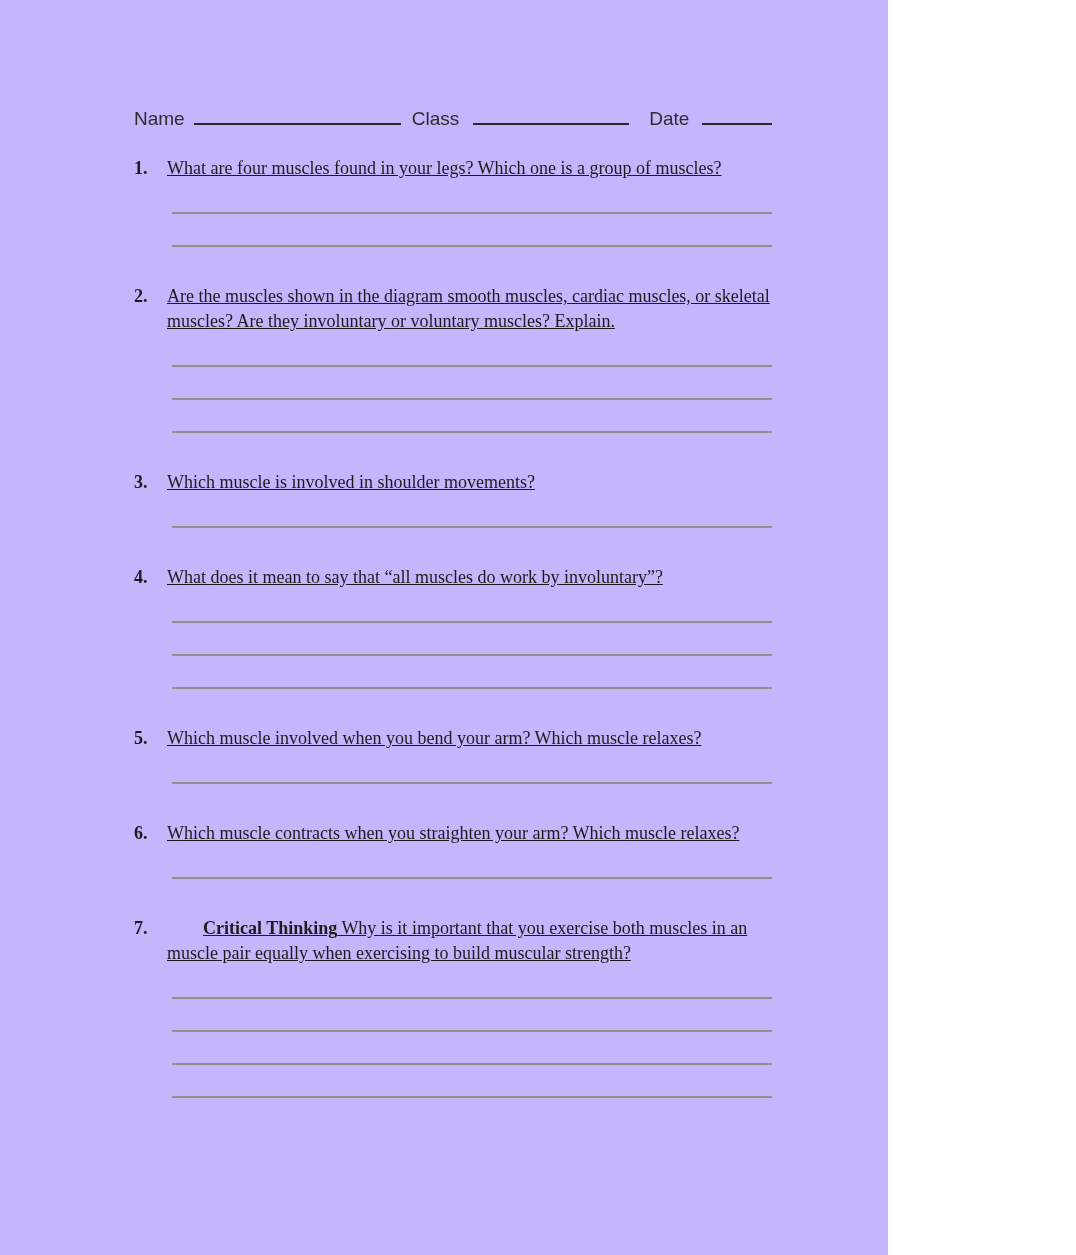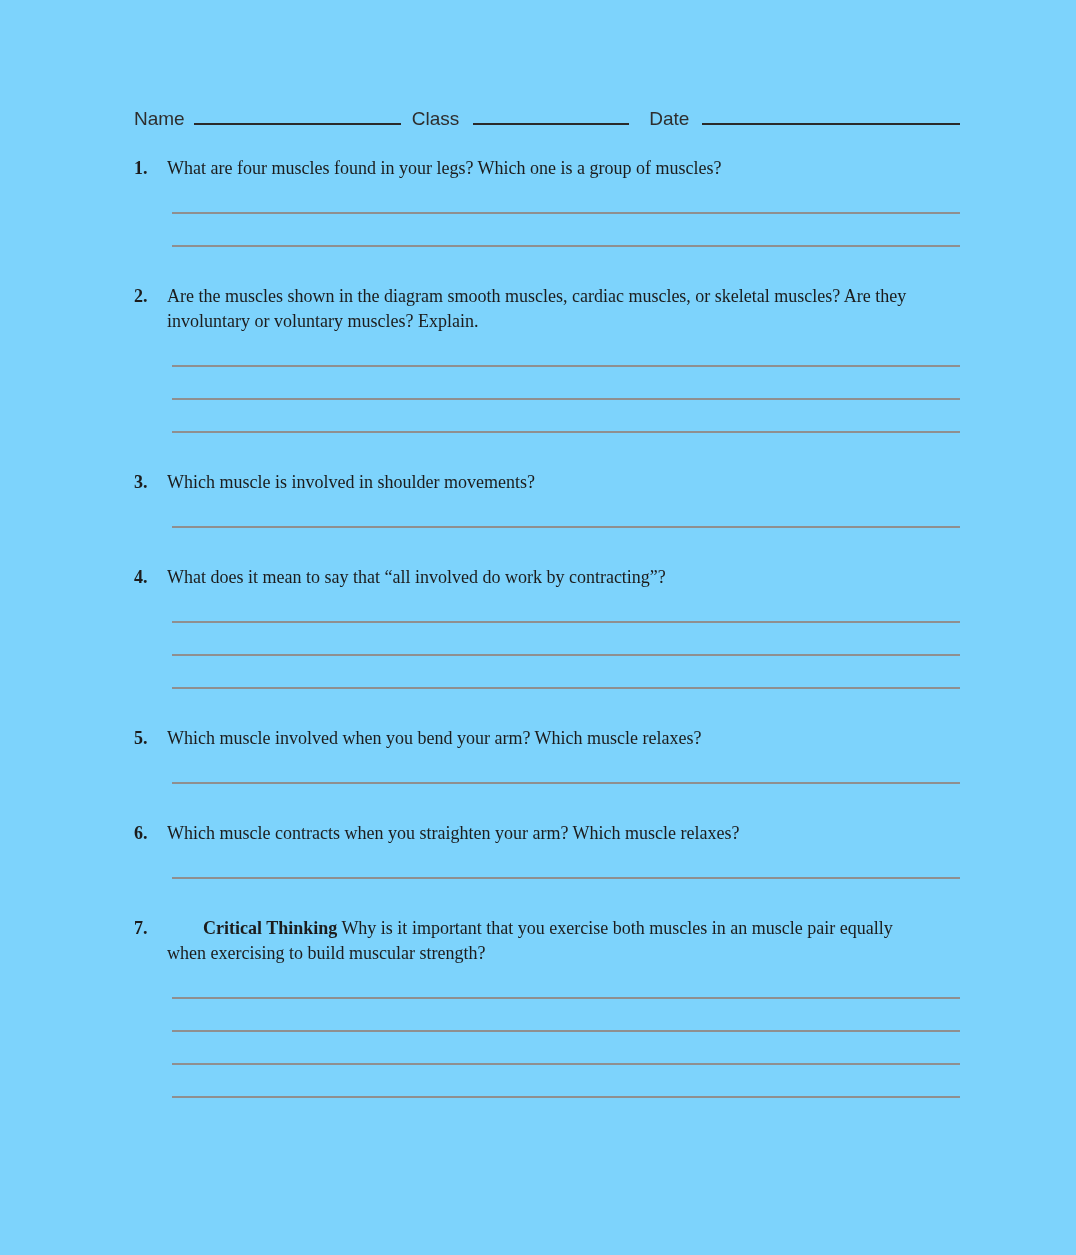--- a/index.html
+++ b/index.html
@@ -1,20 +1,20 @@
 <!DOCTYPE html>
 <html><head>
 <meta charset="utf-8">
 <style>
   html, body { margin: 0; padding: 0; background: #ffffff; }
   .page {
     position: relative;
-    width: 1076px;
+    width: 888px;
     height: 1255px;
-    background: #7dd3fc;
+    background: #c4b5fd;
     box-sizing: border-box;
     padding: 68px 116px 0 134px;
     font-family: "Liberation Serif", serif;
     color: #1c1c1c;
     overflow: hidden;
   }
 
   
   .header-row {
     display: flex;
@@ -43,21 +43,21 @@
     line-height: 25px;
     width: 792px;
   }
 
   
   .questions { margin-top: 0; }
   .question { margin-top: 37px; }
   .question:first-child { margin-top: 26px; }
   .qrow { display: flex; font-size: 18px; line-height: 25px; }
   .qnum { font-weight: bold; width: 33px; flex: none; }
-  .qtext { width: 763px; }
+  .qtext { width: 763px; text-decoration: underline; }
   .qbold { font-weight: bold; margin-left: 36px; }
 
   
   .answer-lines { margin-left: 38px; }
   .answer-line {
     height: 31px;
     border-bottom: 2px solid #8f8f8f;
   }
 </style>
 </head>
@@ -106,21 +106,21 @@
         <div class="qtext"><span>Which muscle is involved in shoulder movements?</span></div>
       </div>
       <div class="answer-lines">
           <div class="answer-line"></div>
         </div>
     </div>
 
     <div class="question">
       <div class="qrow">
         <span class="qnum">4.</span>
-        <div class="qtext"><span>What does it mean to say that “all involved do work by contracting”?</span></div>
+        <div class="qtext"><span>What does it mean to say that “all muscles do work by involuntary”?</span></div>
       </div>
       <div class="answer-lines">
           <div class="answer-line"></div>
           <div class="answer-line"></div>
           <div class="answer-line"></div>
         </div>
     </div>
 
     <div class="question">
       <div class="qrow">

